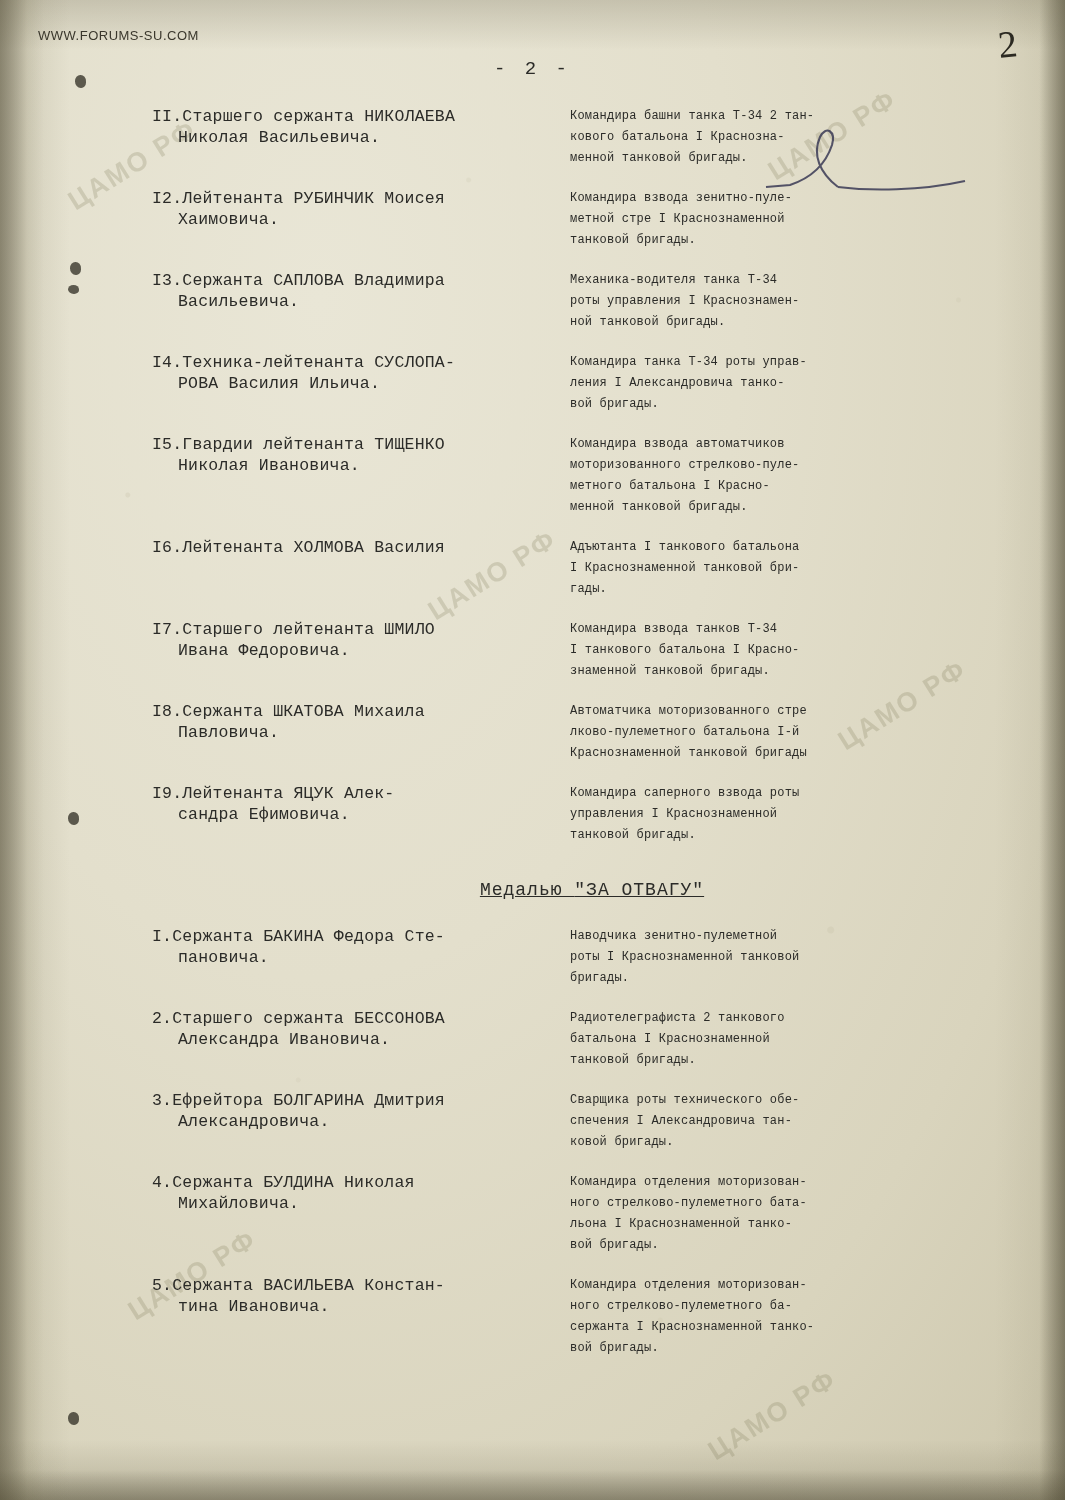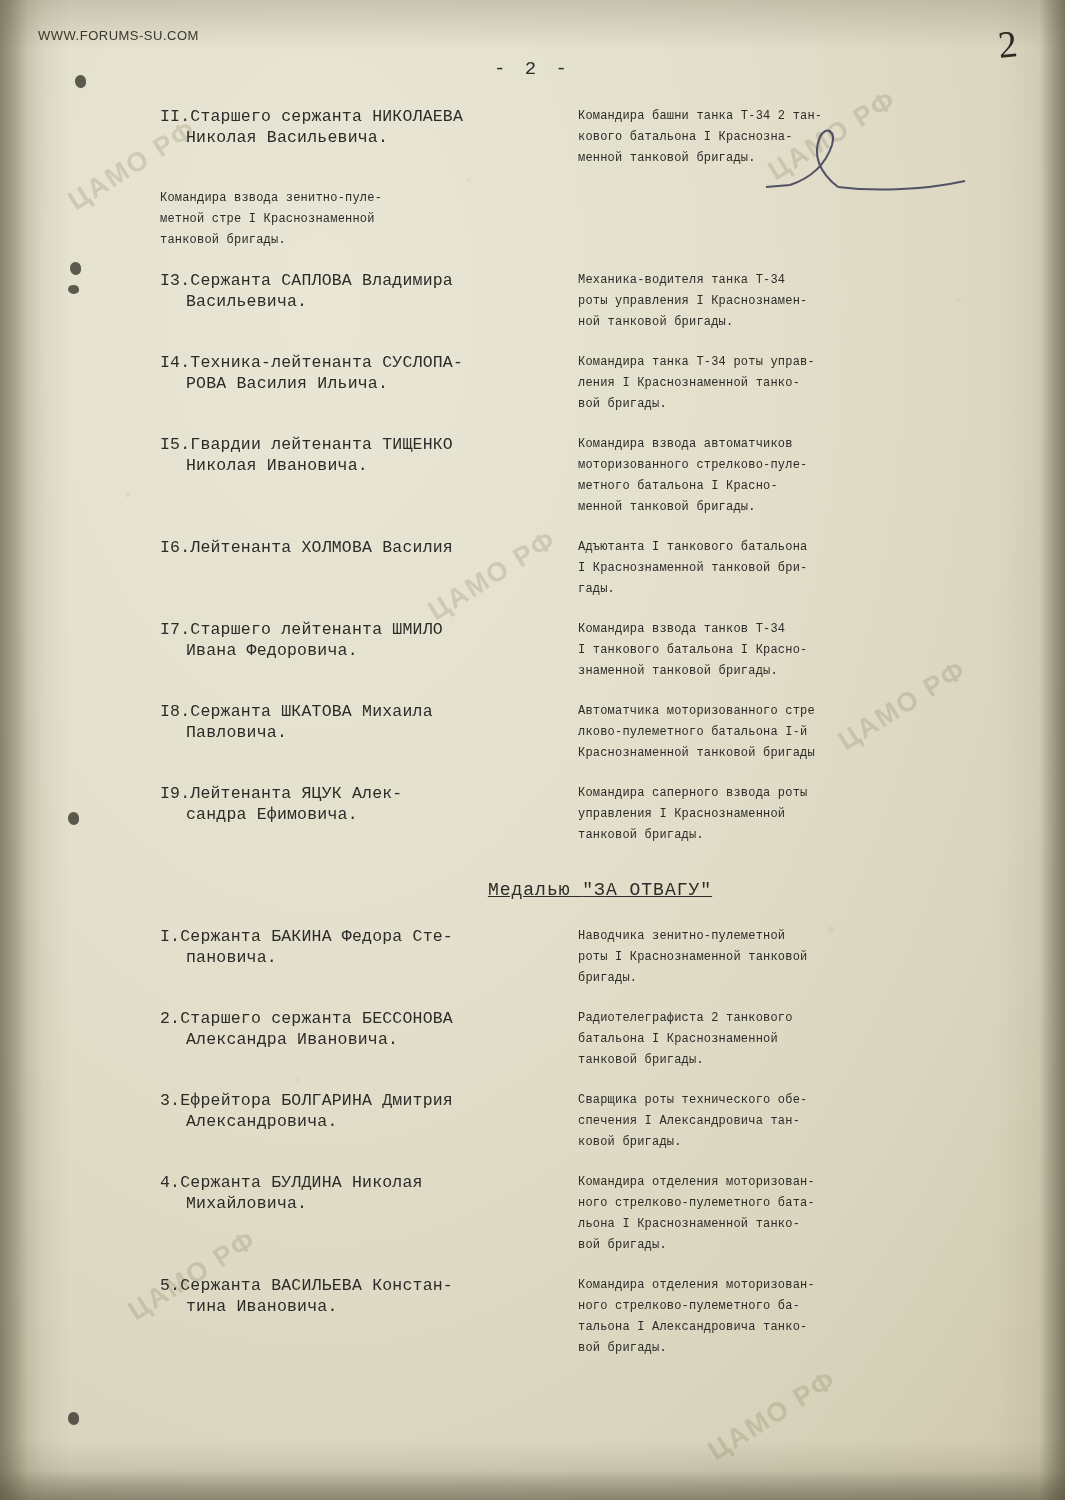--- a/index.html
+++ b/index.html
@@ -94,21 +94,21 @@
   .page-number {
     position: absolute;
     left: 0; right: 0; top: 58px;
     text-align: center;
     font-size: 19px;
     letter-spacing: 4px;
     z-index: 6;
   }
   .body {
     position: absolute;
-    left: 160px; top: 106px;
+    left: 152px; top: 106px;
     width: 880px;
     z-index: 6;
   }
   .entry {
     display: flex;
     margin-bottom: 19px;
   }
   .col-left {
     width: 418px;
     flex: 0 0 418px;
@@ -190,20 +190,24 @@
           <span class="ln" style="padding-left:26px;">Николая Васильевича.</span>
         </div>
         <div class="col-right">
           <span class="ln">Командира башни танка Т-34 2 тан-</span>
           <span class="ln">кового батальона I Краснозна-</span>
           <span class="ln">менной танковой бригады.</span>
         </div>
       </div>
 
       <div class="entry">
+        <div class="col-left">
+          <span>I2.</span><span>Лейтенанта РУБИНЧИК Моисея</span>
+          <span class="ln" style="padding-left:26px;">Хаимовича.</span>
+        </div>
         <div class="col-right">
           <span class="ln">Командира взвода зенитно-пуле-</span>
           <span class="ln">метной стре I Краснознаменной</span>
           <span class="ln">танковой бригады.</span>
         </div>
       </div>
 
       <div class="entry">
         <div class="col-left">
           <span>I3.</span><span>Сержанта САПЛОВА Владимира</span>
@@ -216,21 +220,21 @@
         </div>
       </div>
 
       <div class="entry">
         <div class="col-left">
           <span>I4.</span><span>Техника-лейтенанта СУСЛОПА-</span>
           <span class="ln" style="padding-left:26px;">РОВА Василия Ильича.</span>
         </div>
         <div class="col-right">
           <span class="ln">Командира танка Т-34 роты управ-</span>
-          <span class="ln">ления I Краснознаменной танко-</span>
+          <span class="ln">ления I Александровича танко-</span>
           <span class="ln">вой бригады.</span>
         </div>
       </div>
 
       <div class="entry">
         <div class="col-left">
           <span>I5.</span><span>Гвардии лейтенанта ТИЩЕНКО</span>
           <span class="ln" style="padding-left:26px;">Николая Ивановича.</span>
         </div>
         <div class="col-right">
@@ -346,21 +350,21 @@
       </div>
 
       <div class="entry">
         <div class="col-left">
           <span>5.</span><span>Сержанта ВАСИЛЬЕВА Констан-</span>
           <span class="ln" style="padding-left:26px;">тина Ивановича.</span>
         </div>
         <div class="col-right">
           <span class="ln">Командира отделения моторизован-</span>
           <span class="ln">ного стрелково-пулеметного ба-</span>
-          <span class="ln">тальона I Александровича танко-</span>
+          <span class="ln">сержанта I Краснознаменной танко-</span>
           <span class="ln">вой бригады.</span>
         </div>
       </div>
 
     </div>
 
   </div>
 </div>
 
 </body></html>

